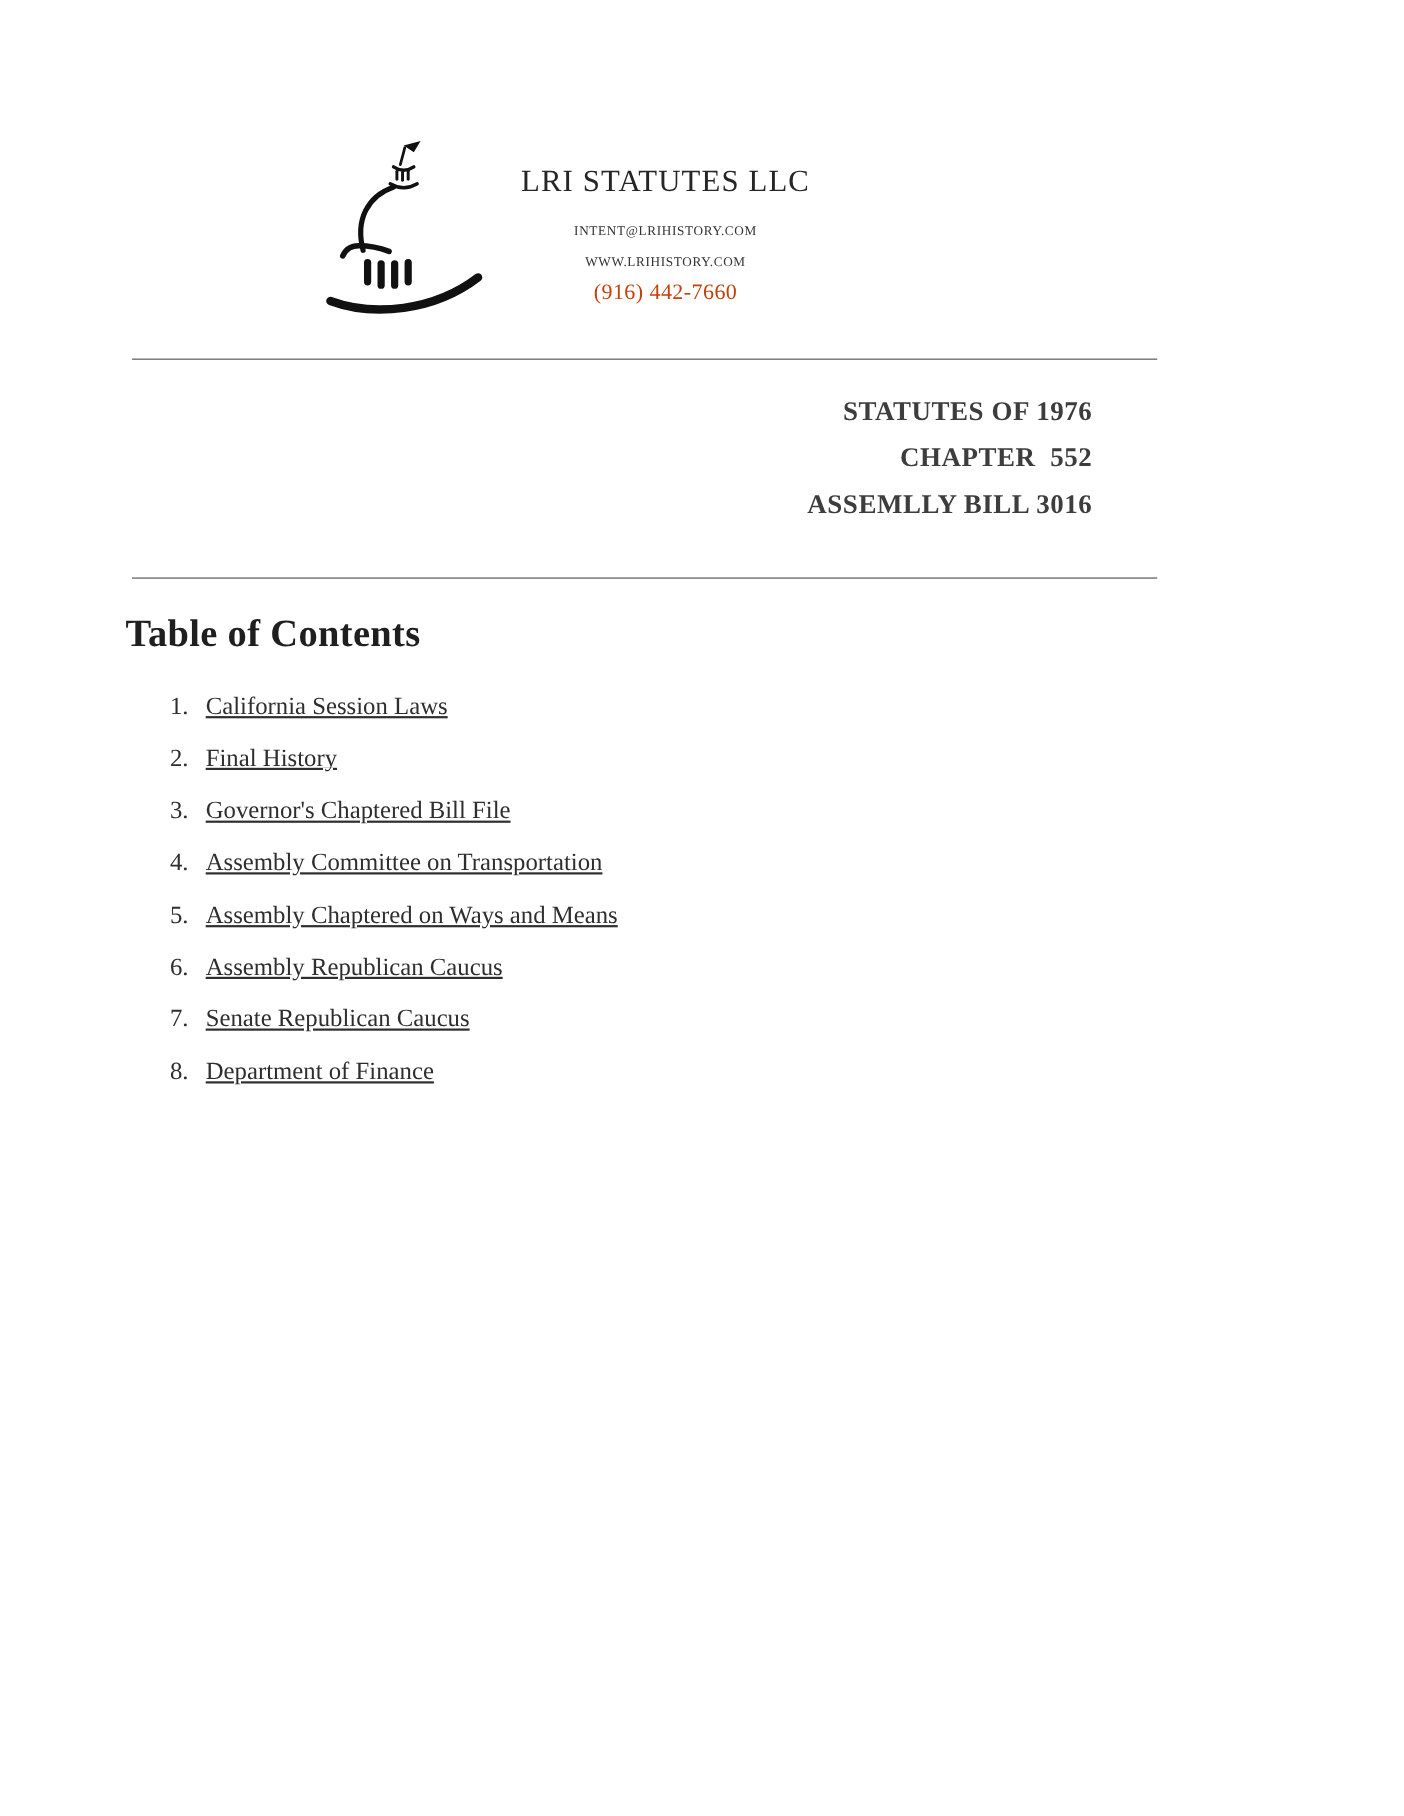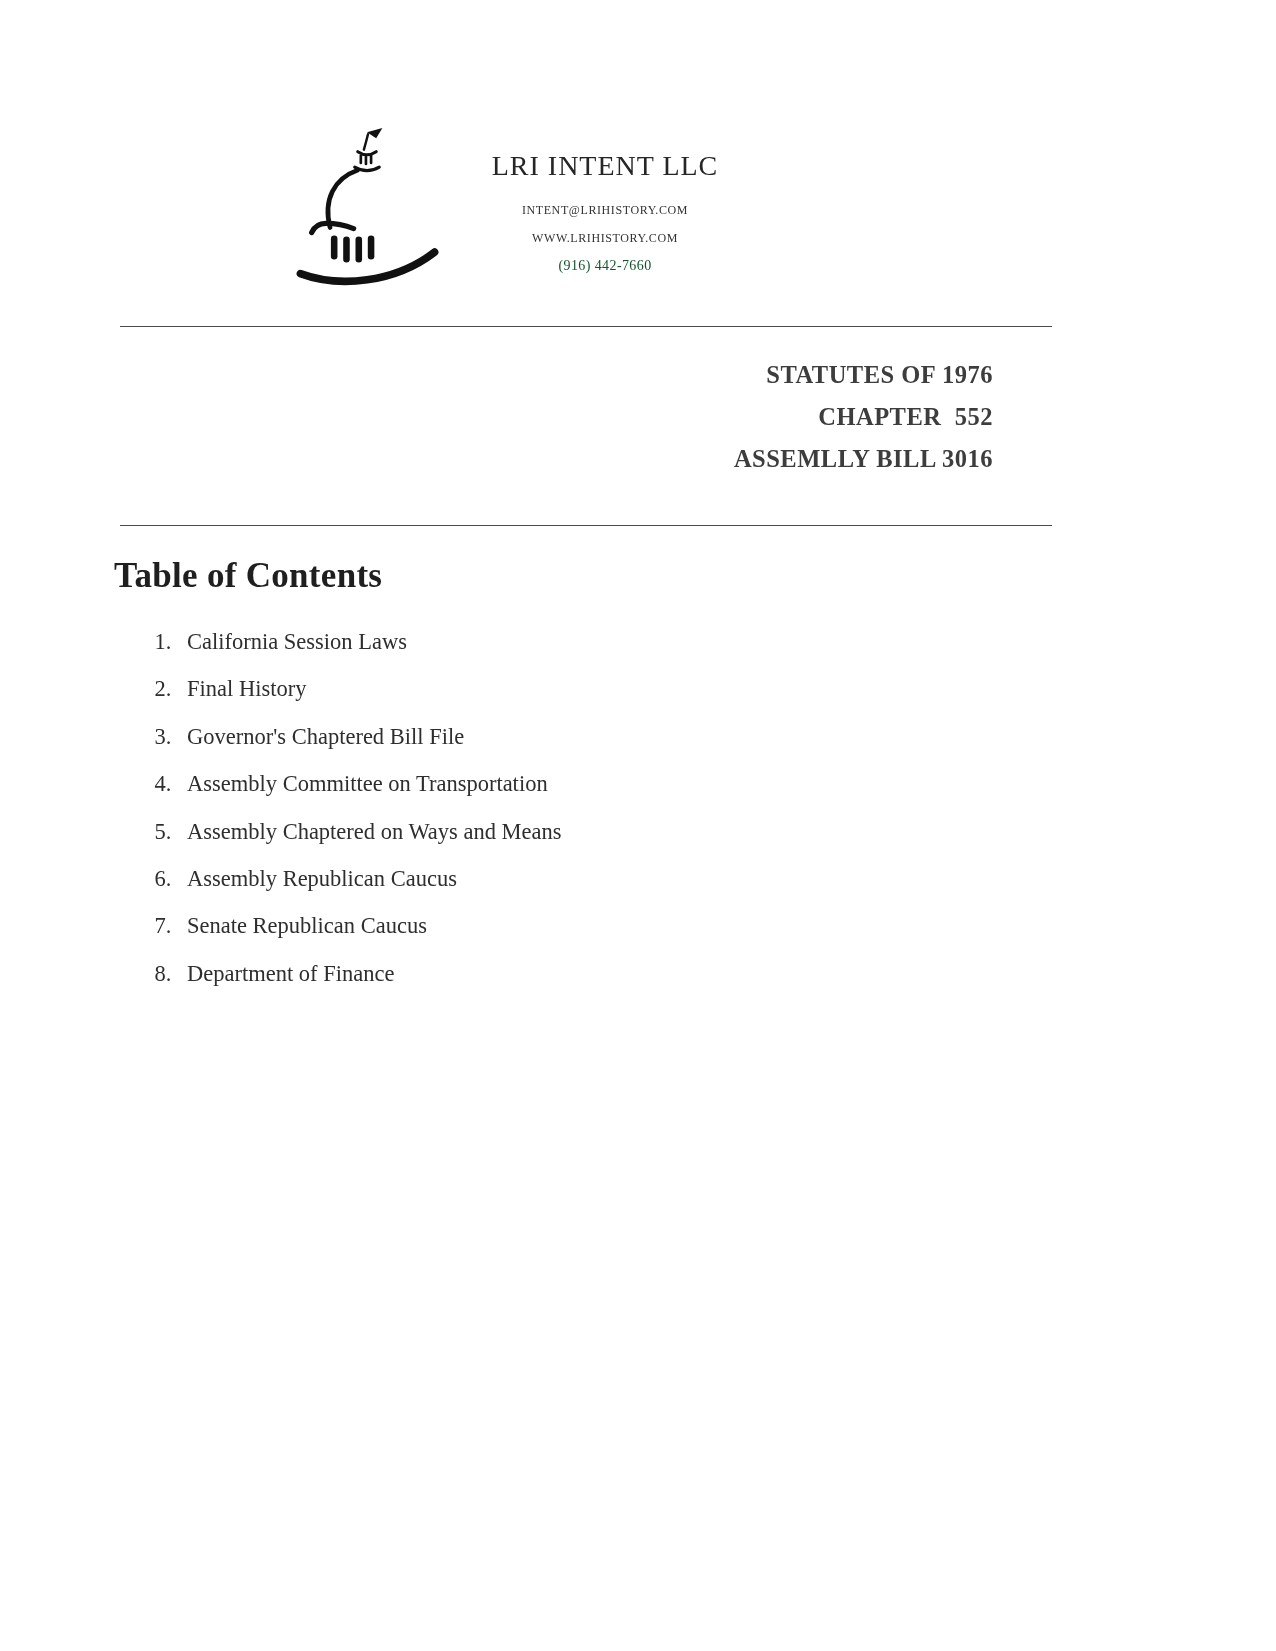--- a/index.html
+++ b/index.html
@@ -39,23 +39,23 @@
     white-space: nowrap;
   }
   .contact-line {
     font-size: 12px;
     letter-spacing: 0.6px;
     color: #333333;
     line-height: 28px;
     white-space: nowrap;
   }
   .phone-line {
-    font-size: 14px;
+    font-size: 20px;
     letter-spacing: 0.4px;
-    color: #14532d;
+    color: #c2410c;
     line-height: 28px;
     white-space: nowrap;
   }
 
   
   .rule {
     position: absolute;
     left: 120px;
     width: 932px;
     border-top: 1.3px solid #4a4a4a;
@@ -96,20 +96,21 @@
     top: 618px;
     list-style: decimal;
     list-style-position: outside;
     padding-left: 32px;
   }
   .toc-list li {
     font-size: 22.5px;
     line-height: 47.4px;
     color: #2e2e2e;
     padding-left: 10px;
+    text-decoration: underline;
   }
   .toc-list li::marker {
     font-size: 22.5px;
     color: #2e2e2e;
   }
 </style>
 </head>
 <body>
 
 <div class="page">
@@ -136,21 +137,21 @@
       <path d="M37,112 v17" stroke-width="6.4"></path>
       <path d="M49,113 v19" stroke-width="6.4"></path>
       <path d="M61,113 v19" stroke-width="6.4"></path>
       <path d="M73,112 v17" stroke-width="6.4"></path>
 
       <path d="M4,146 C42,160 96,155 135,125" stroke-width="7.4"></path>
     </svg>
   </div>
 
   <div class="company-block">
-    <div class="company-name">LRI INTENT LLC</div>
+    <div class="company-name">LRI STATUTES LLC</div>
     <div class="contact-line">INTENT@LRIHISTORY.COM</div>
     <div class="contact-line">WWW.LRIHISTORY.COM</div>
     <div class="phone-line">(916) 442-7660</div>
   </div>
 
   <div class="rule rule-1"></div>
   <div class="rule rule-2"></div>
 
   <div class="title-block">
     <div class="title-line">STATUTES OF 1976</div>

